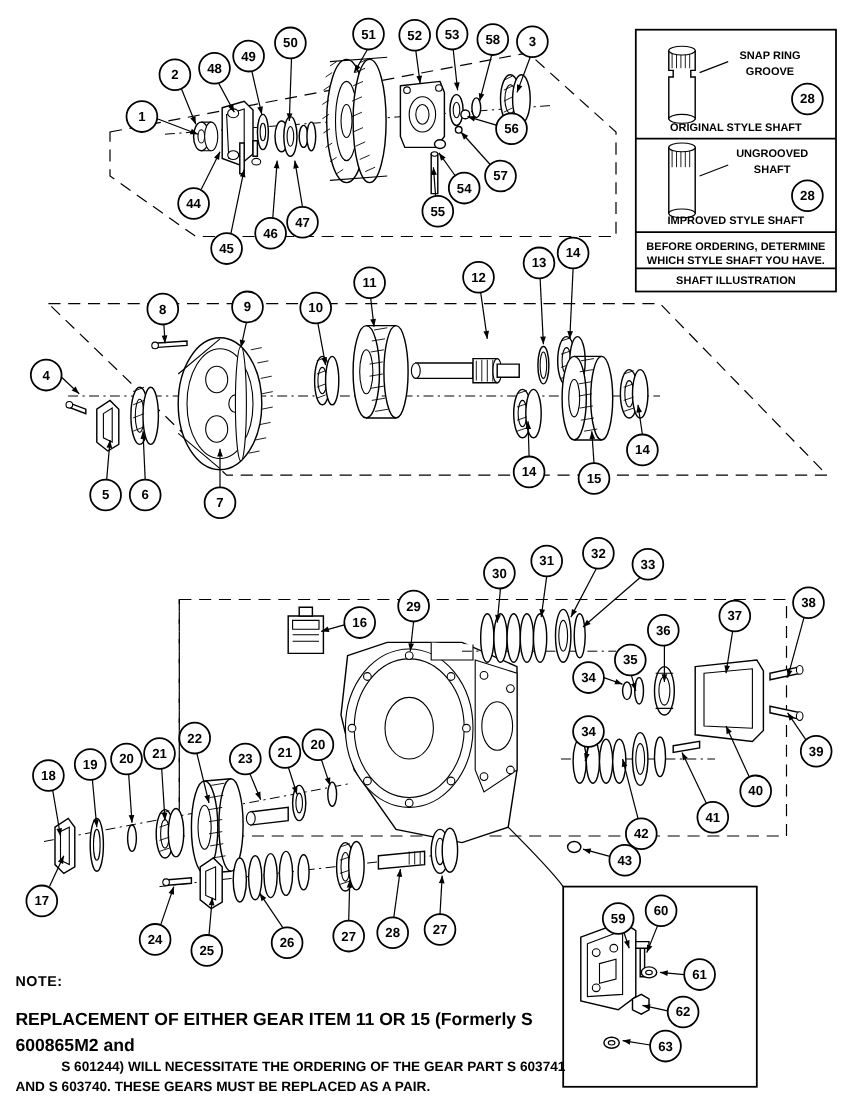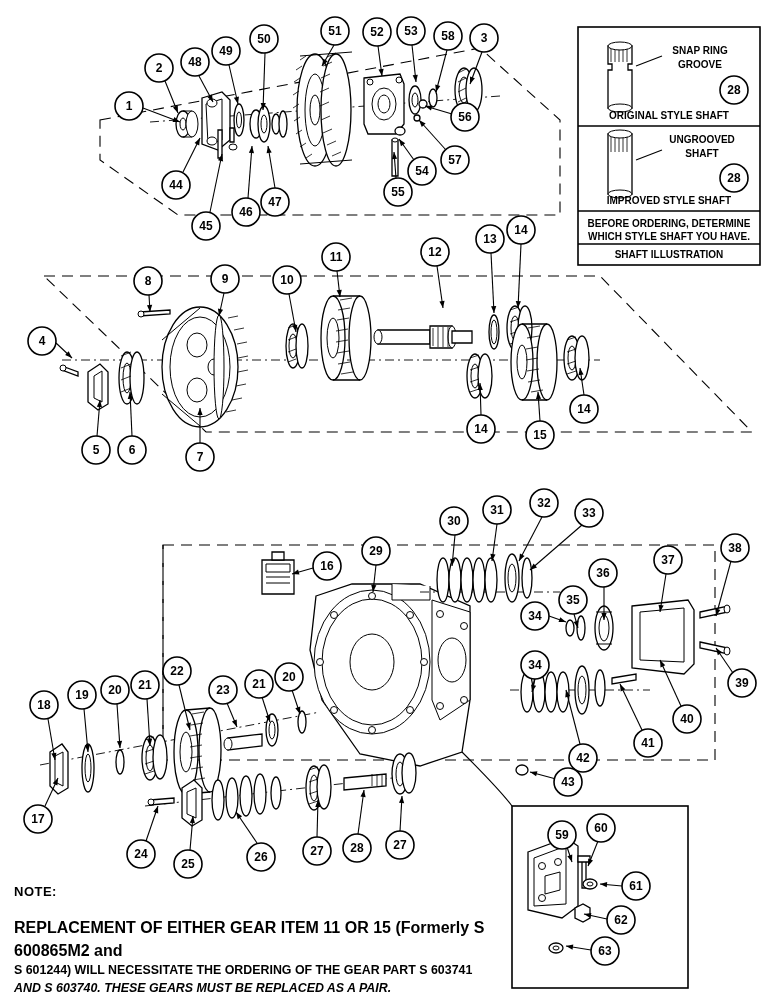--- a/index.html
+++ b/index.html
@@ -942,16 +942,16 @@
         <g>
           <circle cx="605" cy="951" r="14" class="callout-circle"></circle>
           <text x="605" y="951" class="callout-text">63</text>
         </g>
       </g>
   </svg>
 
   <div style="position:absolute; left:14px; top:884px; width:500px;">
     <div style="text-align:left; width:330px; font-size:13px; font-weight:bold; letter-spacing:0.5px;">NOTE:</div>
     <div style="margin-top:18px; font-size:16px; font-weight:bold; line-height:1.42;">REPLACEMENT OF EITHER GEAR ITEM 11 OR 15 (Formerly S 600865M2 and</div>
-    <div style="font-size:12.4px; font-weight:bold; line-height:1.42;">S 601244) WILL NECESSITATE THE ORDERING OF THE GEAR PART S 603741</div>
-    <div style="font-size:12.4px; font-weight:bold; line-height:1.42;font-style:italic;">AND S 603740. THESE GEARS MUST BE REPLACED AS A PAIR.</div>
+    <div style="font-size:12.4px; font-weight:bold; line-height:1.42;text-align:right;">S 601244) WILL NECESSITATE THE ORDERING OF THE GEAR PART S 603741</div>
+    <div style="font-size:12.4px; font-weight:bold; line-height:1.42;">AND S 603740. THESE GEARS MUST BE REPLACED AS A PAIR.</div>
   </div>
 </div>
 
 </body></html>

